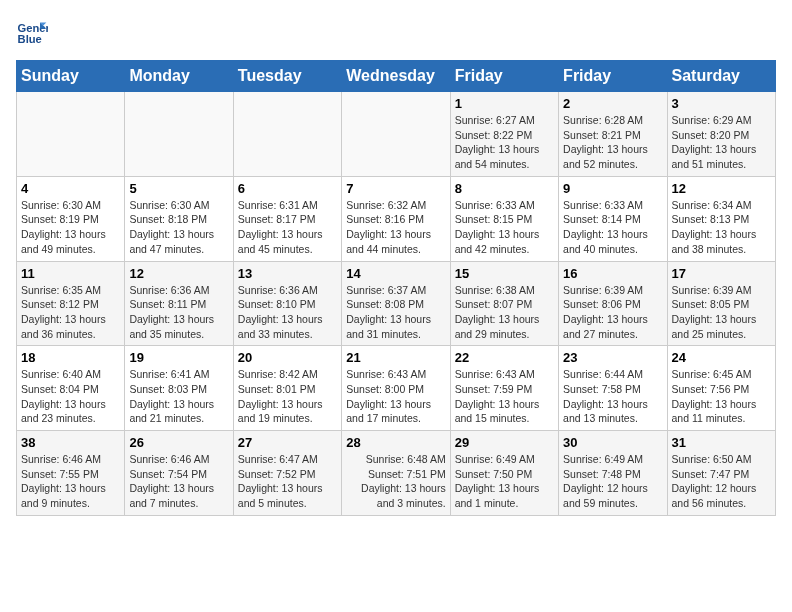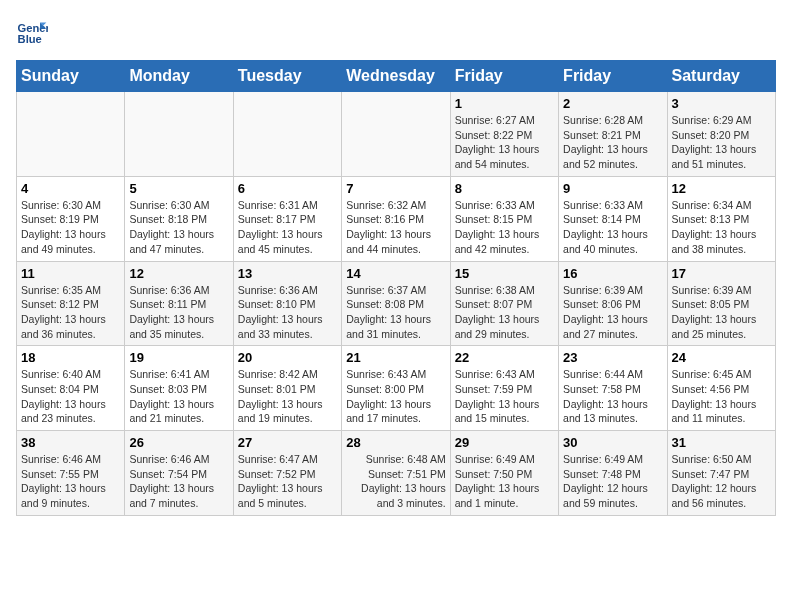--- a/index.html
+++ b/index.html
@@ -279,21 +279,21 @@
         <td style="background: rgb(255, 255, 255);">
           <span class="day-num">23</span>
           <div class="day-info" style="white-space: pre-line;">Sunrise: 6:44 AM
 Sunset: 7:58 PM
 Daylight: 13 hours
 and 13 minutes.</div>
         </td>
         <td style="background: rgb(255, 255, 255);">
           <span class="day-num">24</span>
           <div class="day-info" style="white-space: pre-line;">Sunrise: 6:45 AM
-Sunset: 4:56 PM
+Sunset: 7:56 PM
 Daylight: 13 hours
 and 11 minutes.</div>
         </td>
       </tr>
       <tr>
         <td style="background: rgb(245, 245, 245);">
           <span class="day-num">38</span>
           <div class="day-info" style="white-space: pre-line;">Sunrise: 6:46 AM
 Sunset: 7:55 PM
 Daylight: 13 hours

